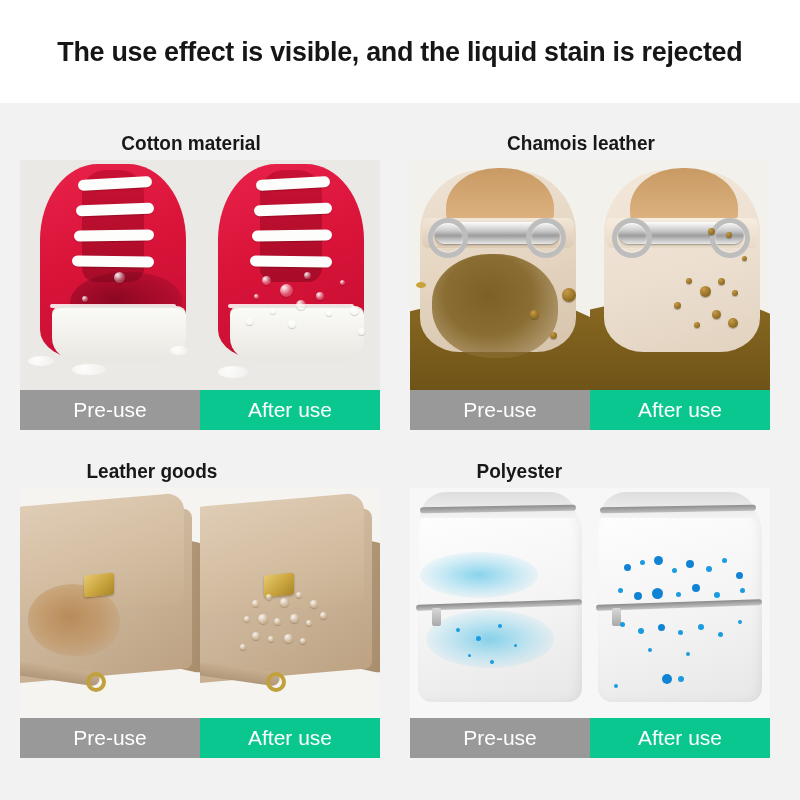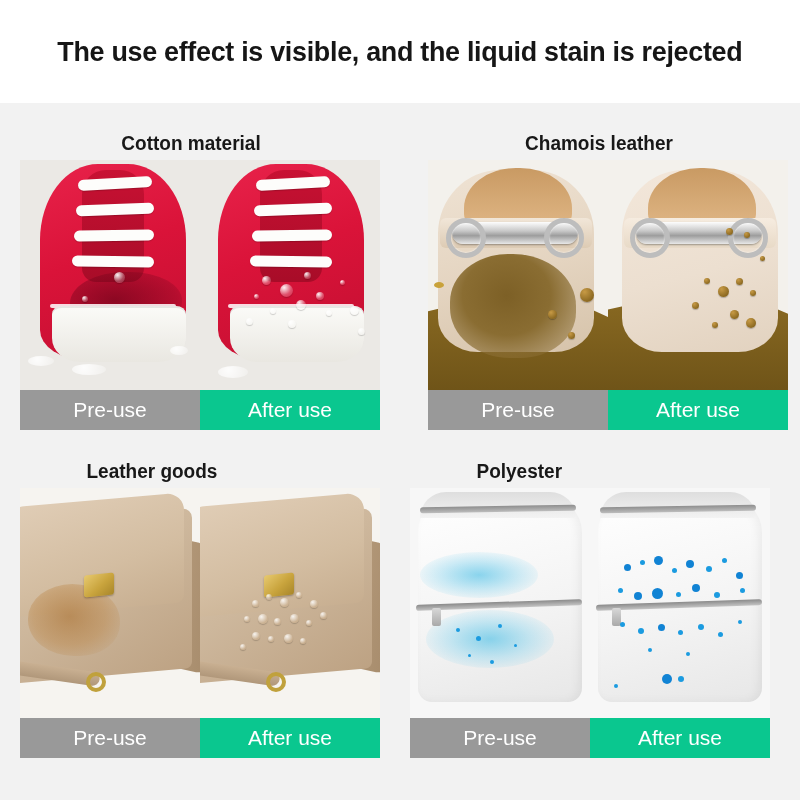--- a/index.html
+++ b/index.html
@@ -39,21 +39,21 @@
 
   
   .grid {
     position: absolute;
     left: 0; top: 103px;
     width: 800px; height: 697px;
   }
 
   .panel { position: absolute; }
   .panel.tl { left: 20px;  top: 23px;  width: 360px; }
-  .panel.tr { left: 428px; top: 23px;  width: 360px; }
+  .panel.tr { left: 410px; top: 23px;  width: 360px; }
   .panel.bl { left: 20px;  top: 351px; width: 360px; }
   .panel.br { left: 410px; top: 351px; width: 360px; }
 
   .panel-title {
     font-family: "Liberation Sans Narrow", "Liberation Sans", sans-serif;
     font-weight: 700;
     font-size: 20px;
     color: #181818;
     height: 34px;
     line-height: 34px;

